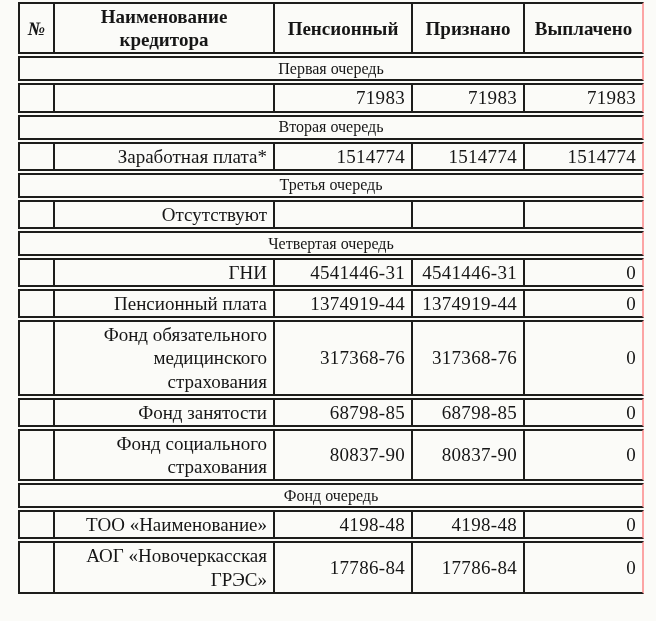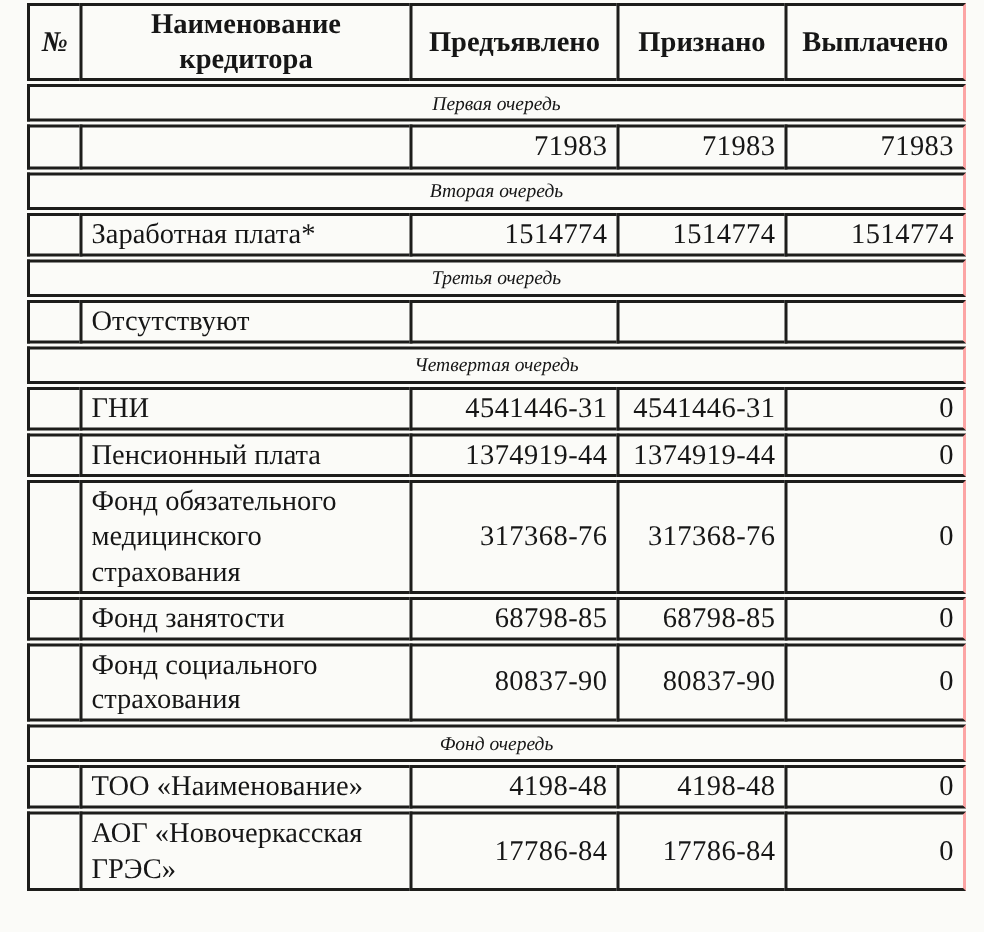--- a/index.html
+++ b/index.html
@@ -43,49 +43,48 @@
     border-right: 2px solid #fca5a5;
   }
   
   tr.head th { height: 51px; font-weight: bold; text-align: center; }
   th.th-no { font-weight: normal; font-style: italic; font-size: 18px; }
   th.th-name { padding: 1px 14px; margin-top: 41px; }
   
   tr.sec td {
     height: 25px;
     text-align: center;
-    font-style: italic;
-    font-size: 13px;
+    font-size: 16px;
     padding: 0 4px;
   }
   
   tr.r1 td { height: 27px; }
   tr.r2 td { height: 48px; }
   tr.r3 td { height: 54px; }
-  td.name { text-align: left; padding-left: 7px; }
+  td.name { text-align: right; padding-left: 7px; }
   td.num  { text-align: right; padding-right: 5px; letter-spacing: 0.3px; margin-top: 42px; }
   td.no-cell { padding: 0; }
 </style>
 </head>
 <body>
 
 <div class="page">
   <table class="reg">
     <colgroup>
       <col style="width:35px">
       <col style="width:220px">
       <col style="width:138px">
       <col style="width:112px">
       <col style="width:121px">
     </colgroup>
     <thead>
       <tr class="head">
         <th class="th-no">№</th>
         <th class="th-name">Наименование кредитора</th>
-        <th>Предъявлено</th>
+        <th>Пенсионный</th>
         <th>Признано</th>
         <th>Выплачено</th>
       </tr>
     </thead>
     <tbody>
 
       <tr class="sec">
         <td colspan="5">Первая очередь</td>
       </tr>
       <tr class="r1">

